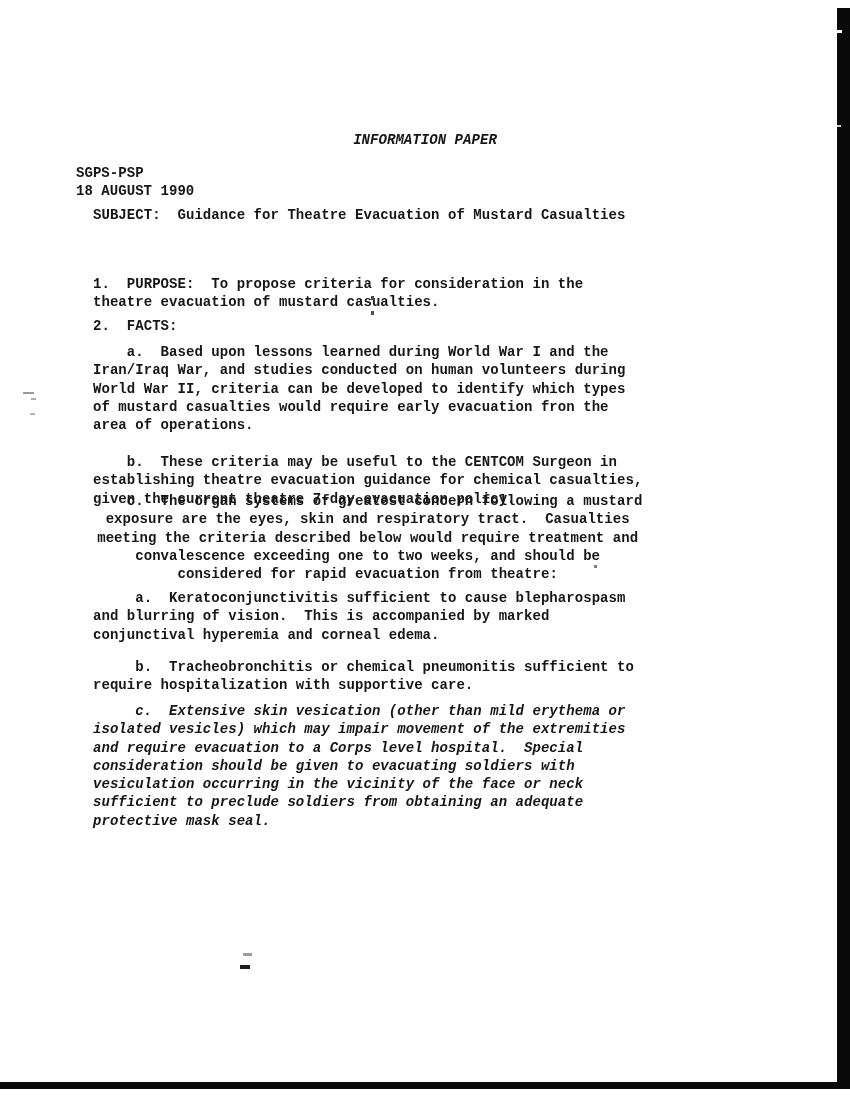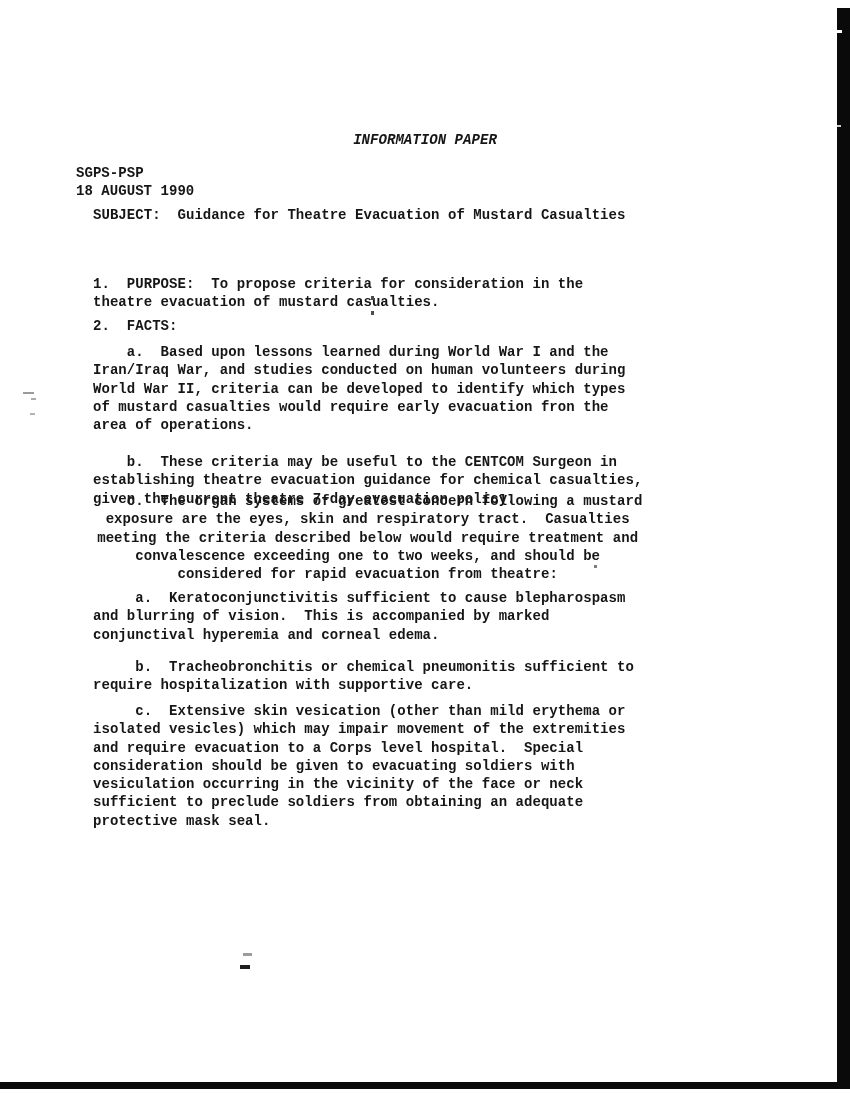--- a/index.html
+++ b/index.html
@@ -83,21 +83,21 @@
 convalescence exceeding one to two weeks, and should be
 considered for rapid evacuation from theatre:</pre>
 
   <pre class="t body-left" style="top:589px;">     a.  Keratoconjunctivitis sufficient to cause blepharospasm
 and blurring of vision.  This is accompanied by marked
 conjunctival hyperemia and corneal edema.</pre>
 
   <pre class="t body-left" style="top:640px;margin-top:18px;">     b.  Tracheobronchitis or chemical pneumonitis sufficient to
 require hospitalization with supportive care.</pre>
 
-  <pre class="t body-left" style="top:702px;">     c.  Extensive skin vesication (other than mild erythema or
+  <pre class="t body-left" style="top:702px;font-style:italic;">     c.  Extensive skin vesication (other than mild erythema or
 isolated vesicles) which may impair movement of the extremities
 and require evacuation to a Corps level hospital.  Special
 consideration should be given to evacuating soldiers with
 vesiculation occurring in the vicinity of the face or neck
 sufficient to preclude soldiers from obtaining an adequate
 protective mask seal.</pre>
 
 
 
   <div class="bar" style="left:837px; top:8px; width:13px; height:1081px;"></div>

